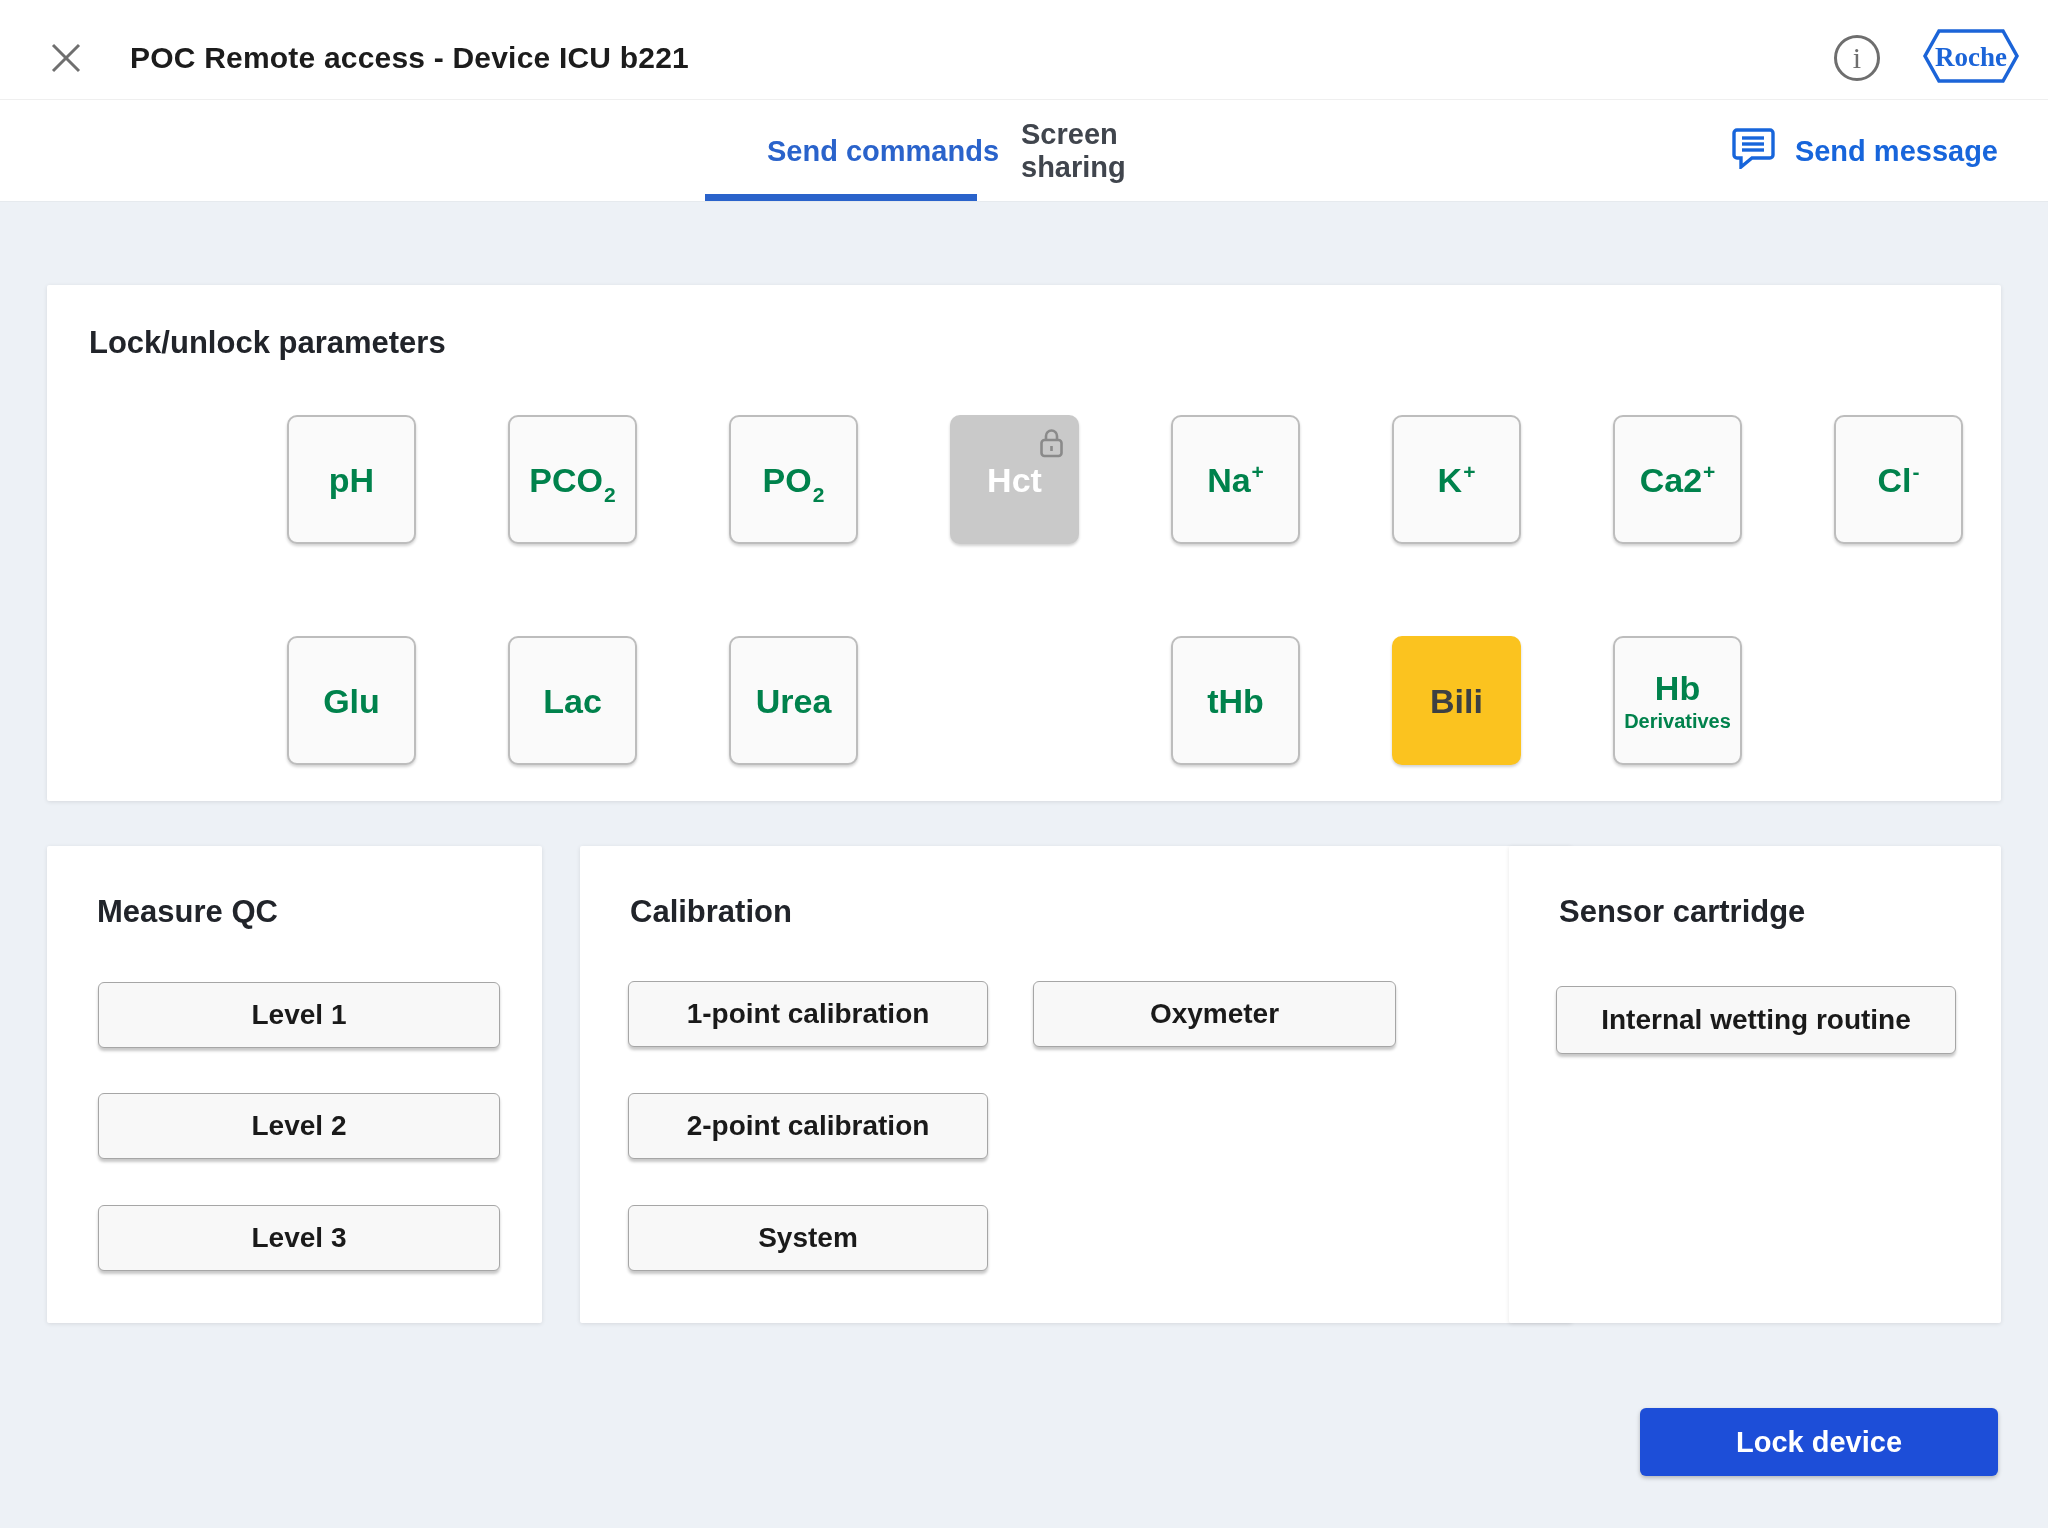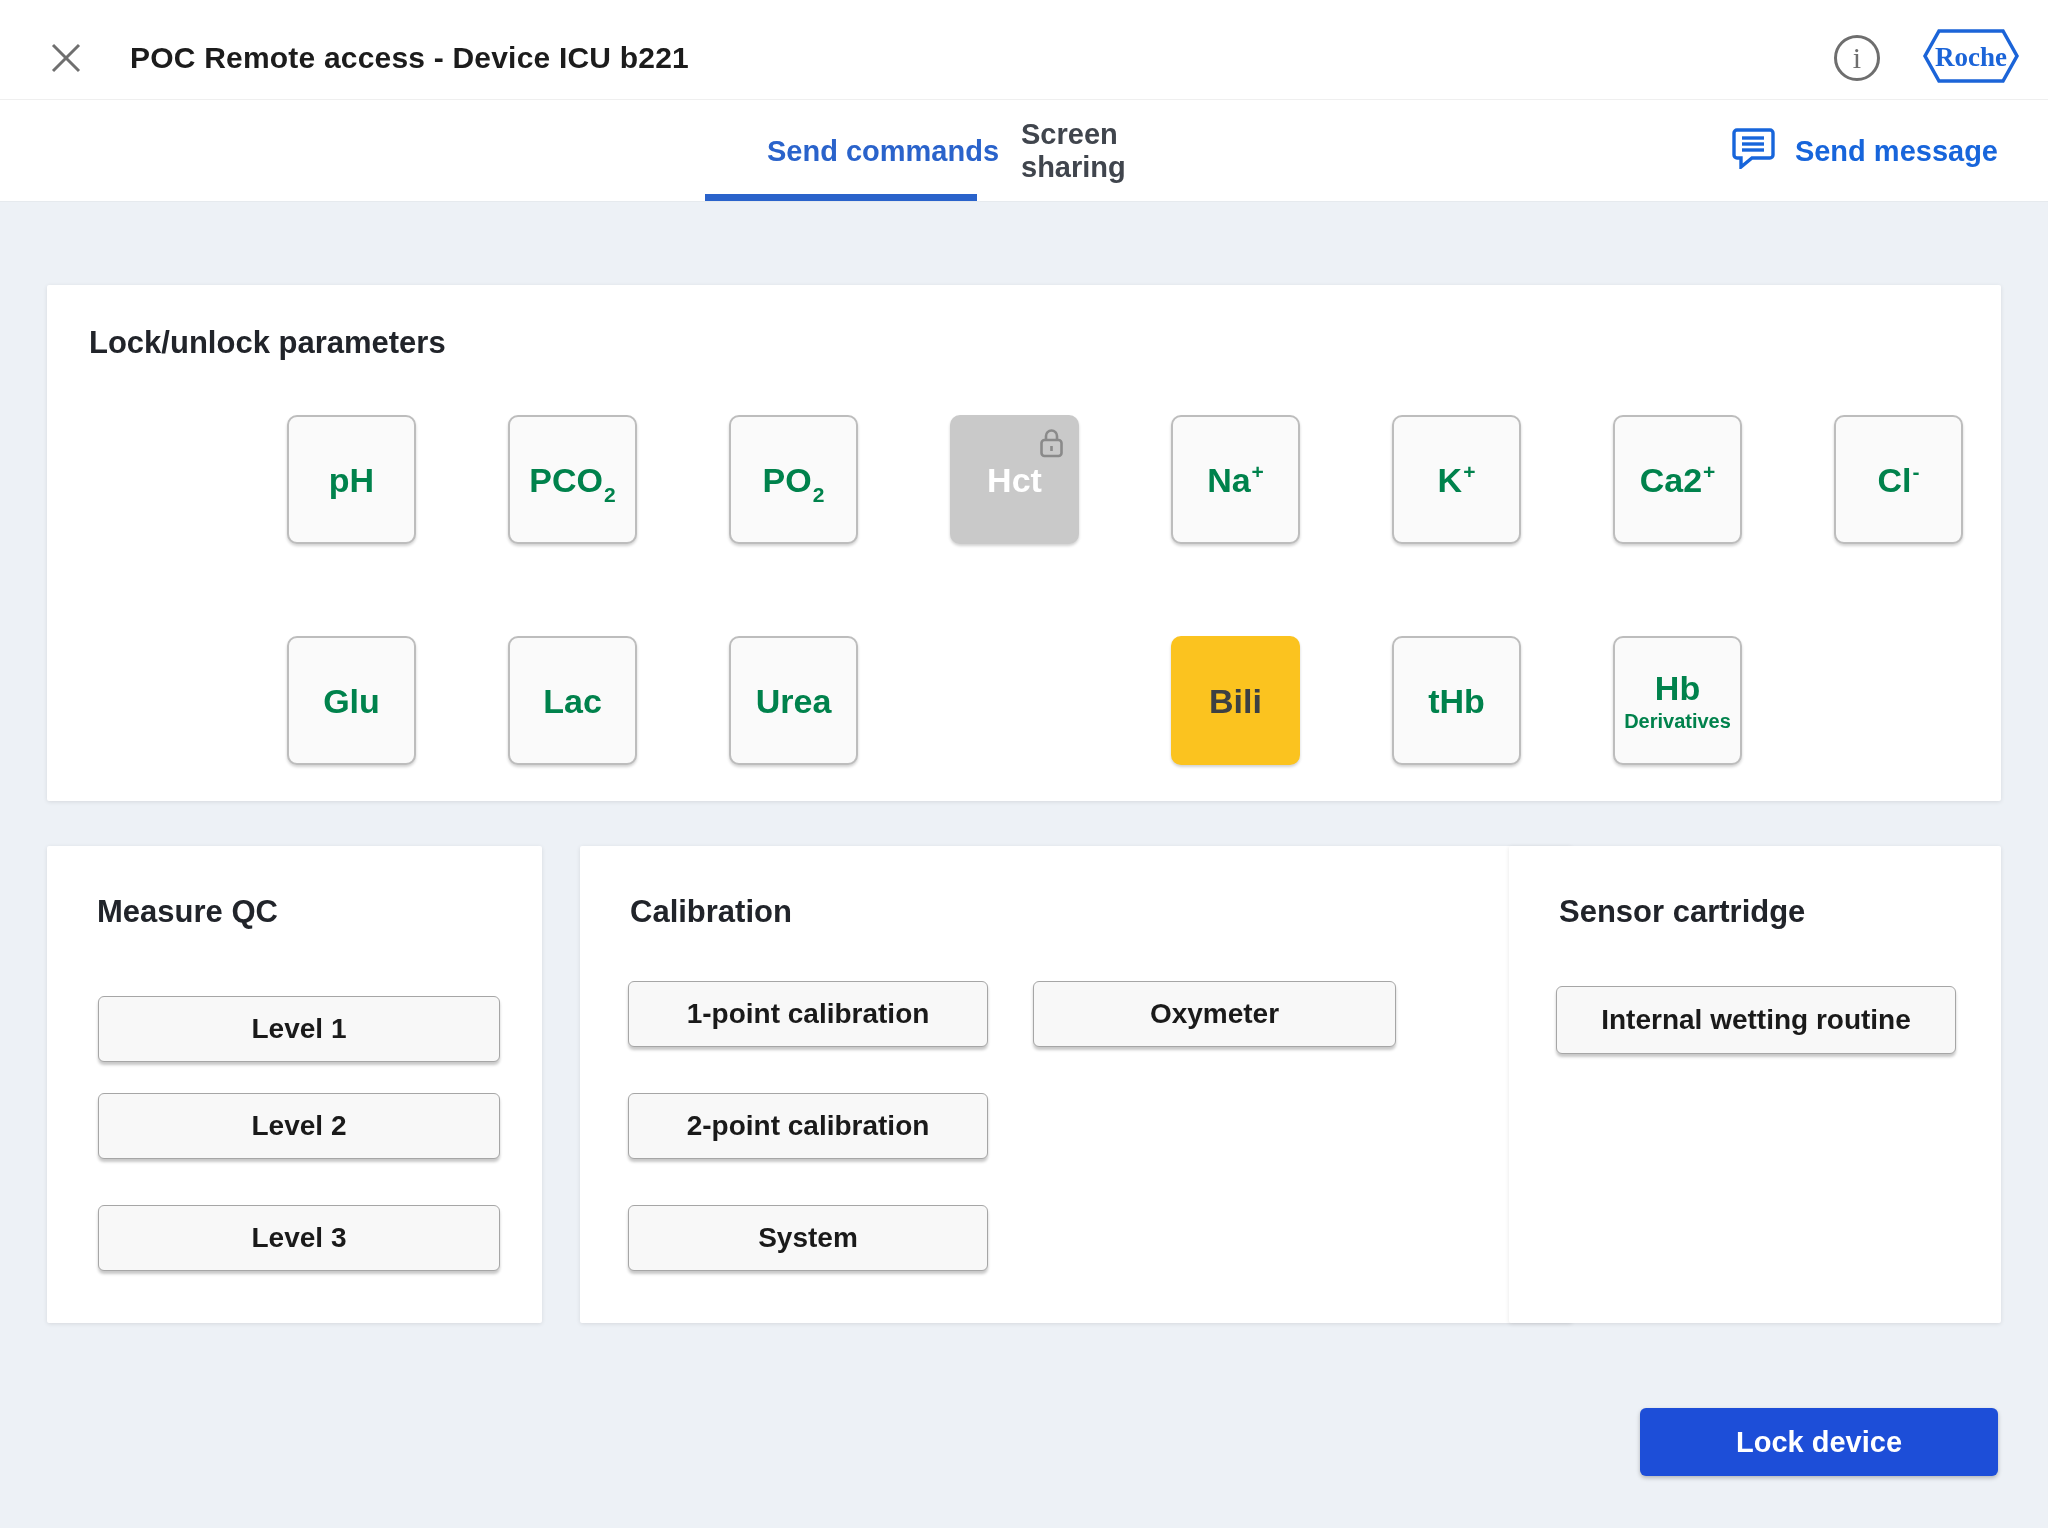--- a/index.html
+++ b/index.html
@@ -79,21 +79,21 @@
   .tile-empty { width:129px; height:129px; }
   
   .list-btn {
     position:absolute; height:66px; border-radius:6px;
     background:#F8F8F8; border:1px solid #A6A6A6;
     display:flex; align-items:center; justify-content:center;
     font-size:28px; font-weight:bold; color:#1A1A1A; cursor:pointer;
     box-shadow:0 3px 3px rgba(0,0,0,.22);
   }
   #panel-qc .list-btn { left:51px; width:402px; }
-  .qc-1 { top:150px; } .qc-2 { top:247px; } .qc-3 { top:359px; }
+  .qc-1 { top:136px; } .qc-2 { top:247px; } .qc-3 { top:359px; }
   .cal-l { left:48px; width:360px; }
   .cal-r { left:453px; width:363px; }
   .cal-row1 { top:135px; } .cal-row2 { top:247px; } .cal-row3 { top:359px; }
   #panel-sensor .list-btn { left:47px; top:140px; width:400px; height:68px; }
   
   .lock-device-btn {
     position:absolute; left:1640px; top:1408px; width:358px; height:68px;
     background:#1d4ed8; border:none; border-radius:6px;
     color:#fff; font-size:29px; font-weight:bold; font-family:"Liberation Sans",sans-serif;
     cursor:pointer; box-shadow:0 2px 4px rgba(0,0,0,.25);
@@ -174,25 +174,25 @@
       <div class="tile">
         <span class="tile-label">Glu</span>
       </div>
       <div class="tile">
         <span class="tile-label">Lac</span>
       </div>
       <div class="tile">
         <span class="tile-label">Urea</span>
       </div>
       <div class="tile-empty"></div>
+      <div class="tile">
+        <span class="tile-label">tHb</span>
+      </div>
       <div class="tile selected">
         <span class="tile-label">Bili</span>
-      </div>
-      <div class="tile">
-        <span class="tile-label">tHb</span>
       </div>
       <div class="tile">
         <span class="tile-label">Hb</span>
         <div class="tile-line2">Derivatives</div>
       </div>
       <div class="tile-empty"></div>
     </div>
 </div>
 
 <div class="panel" id="panel-qc">

